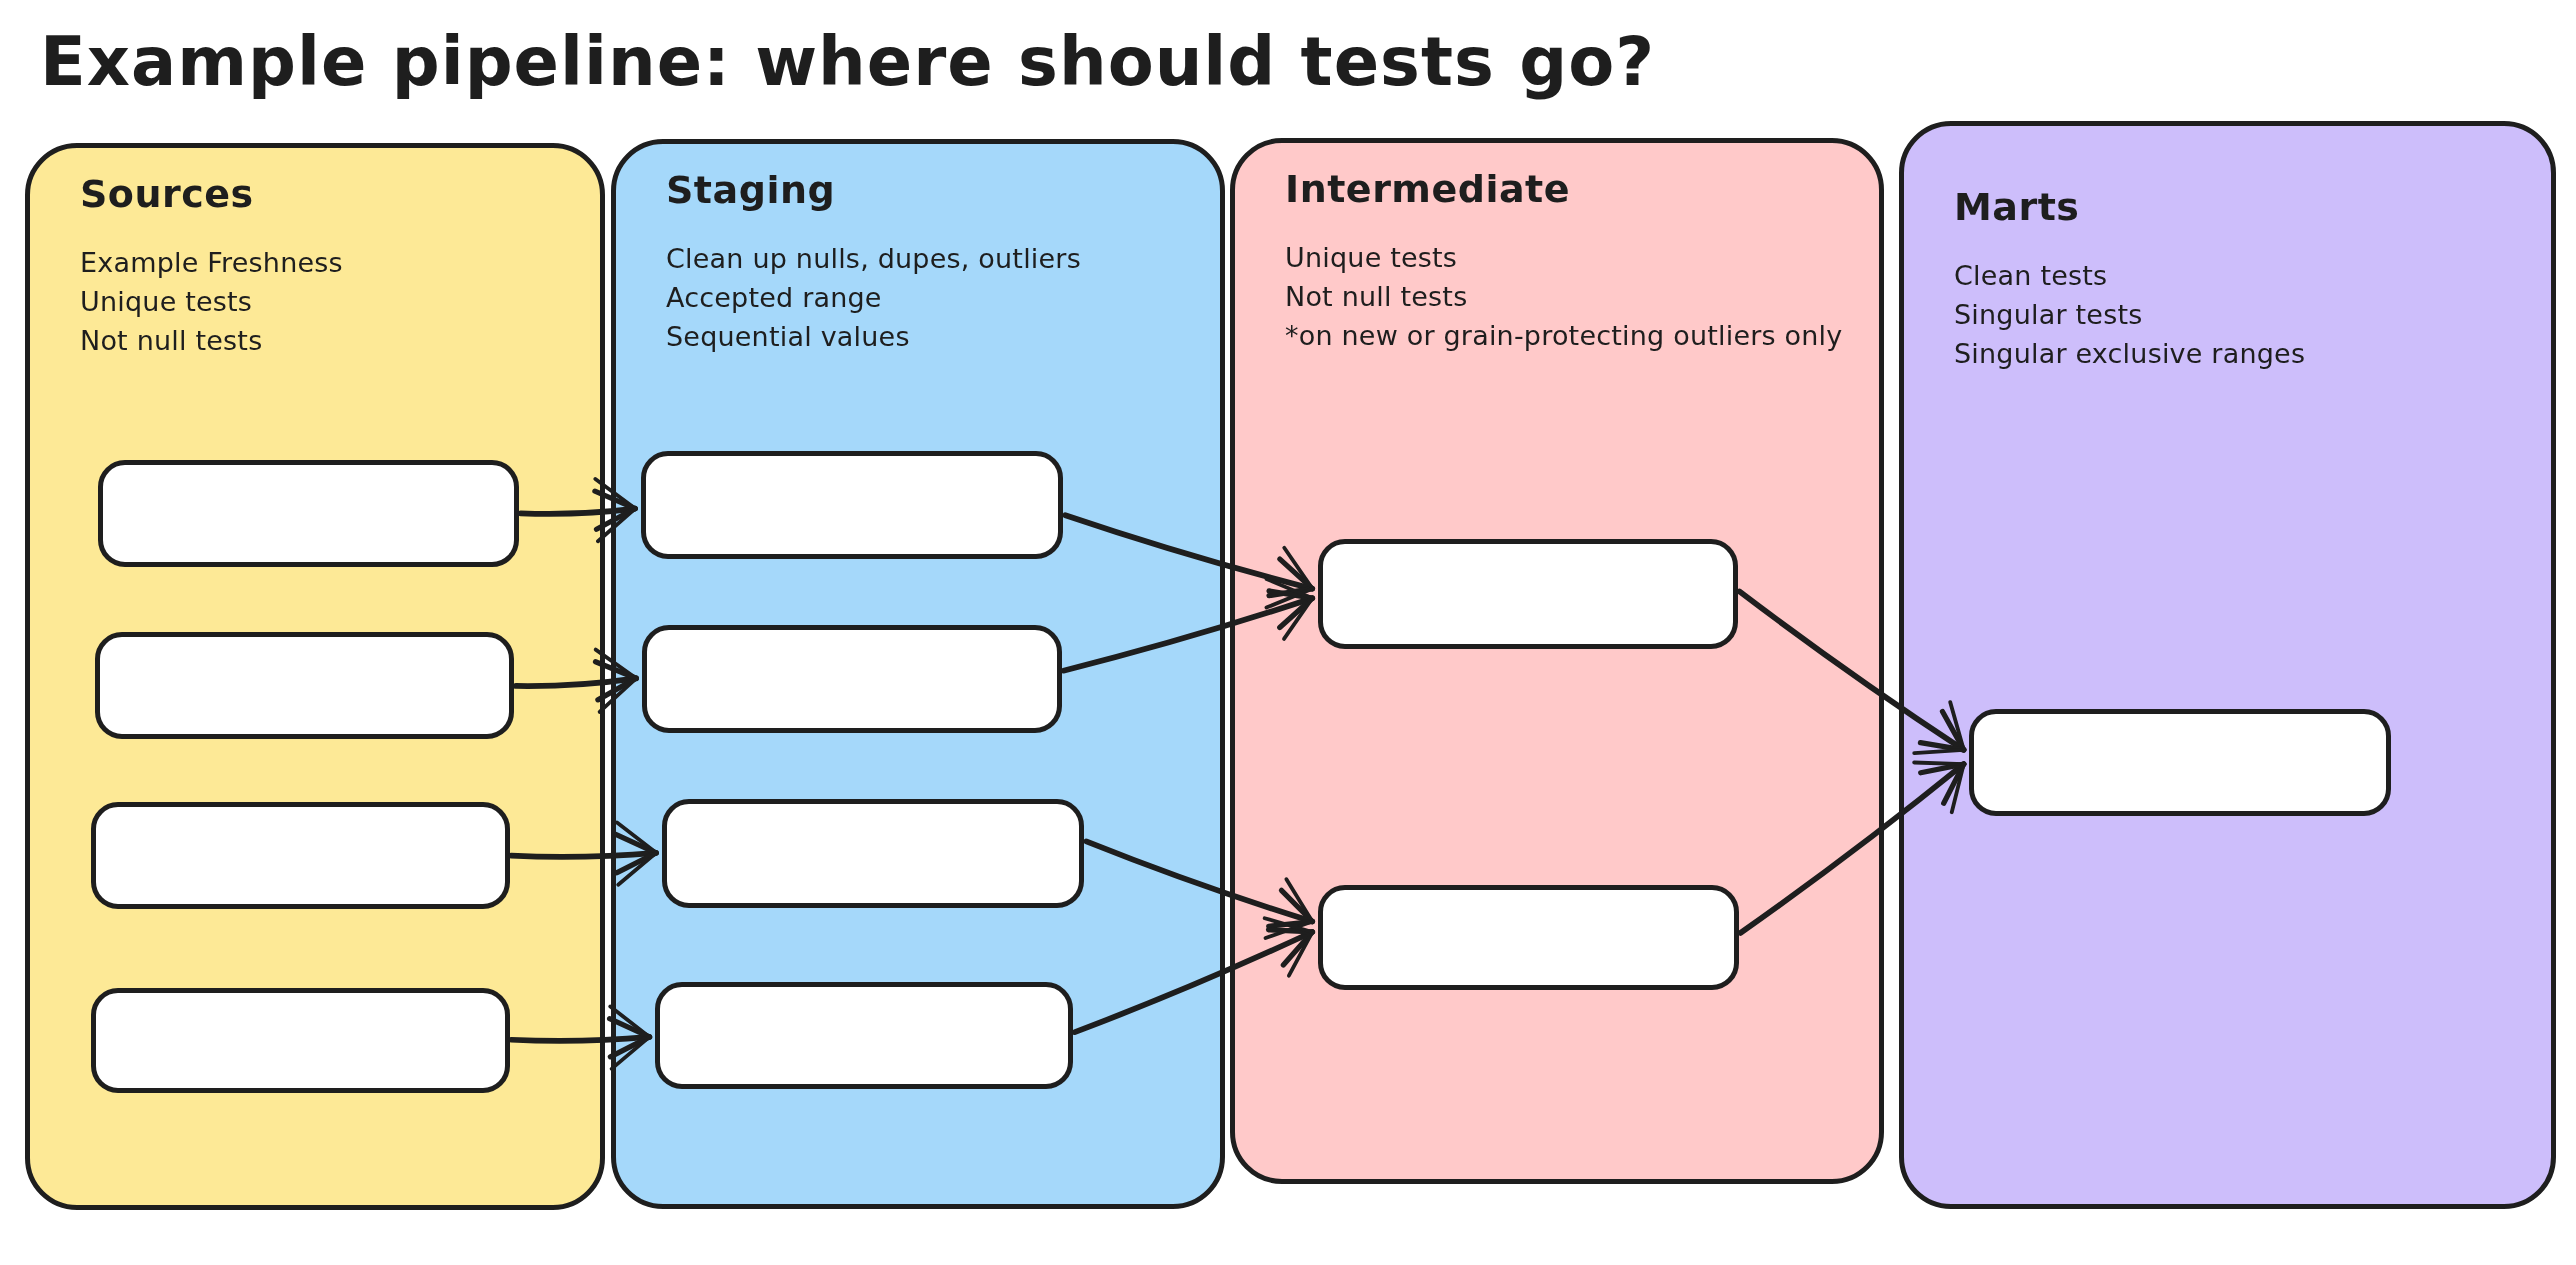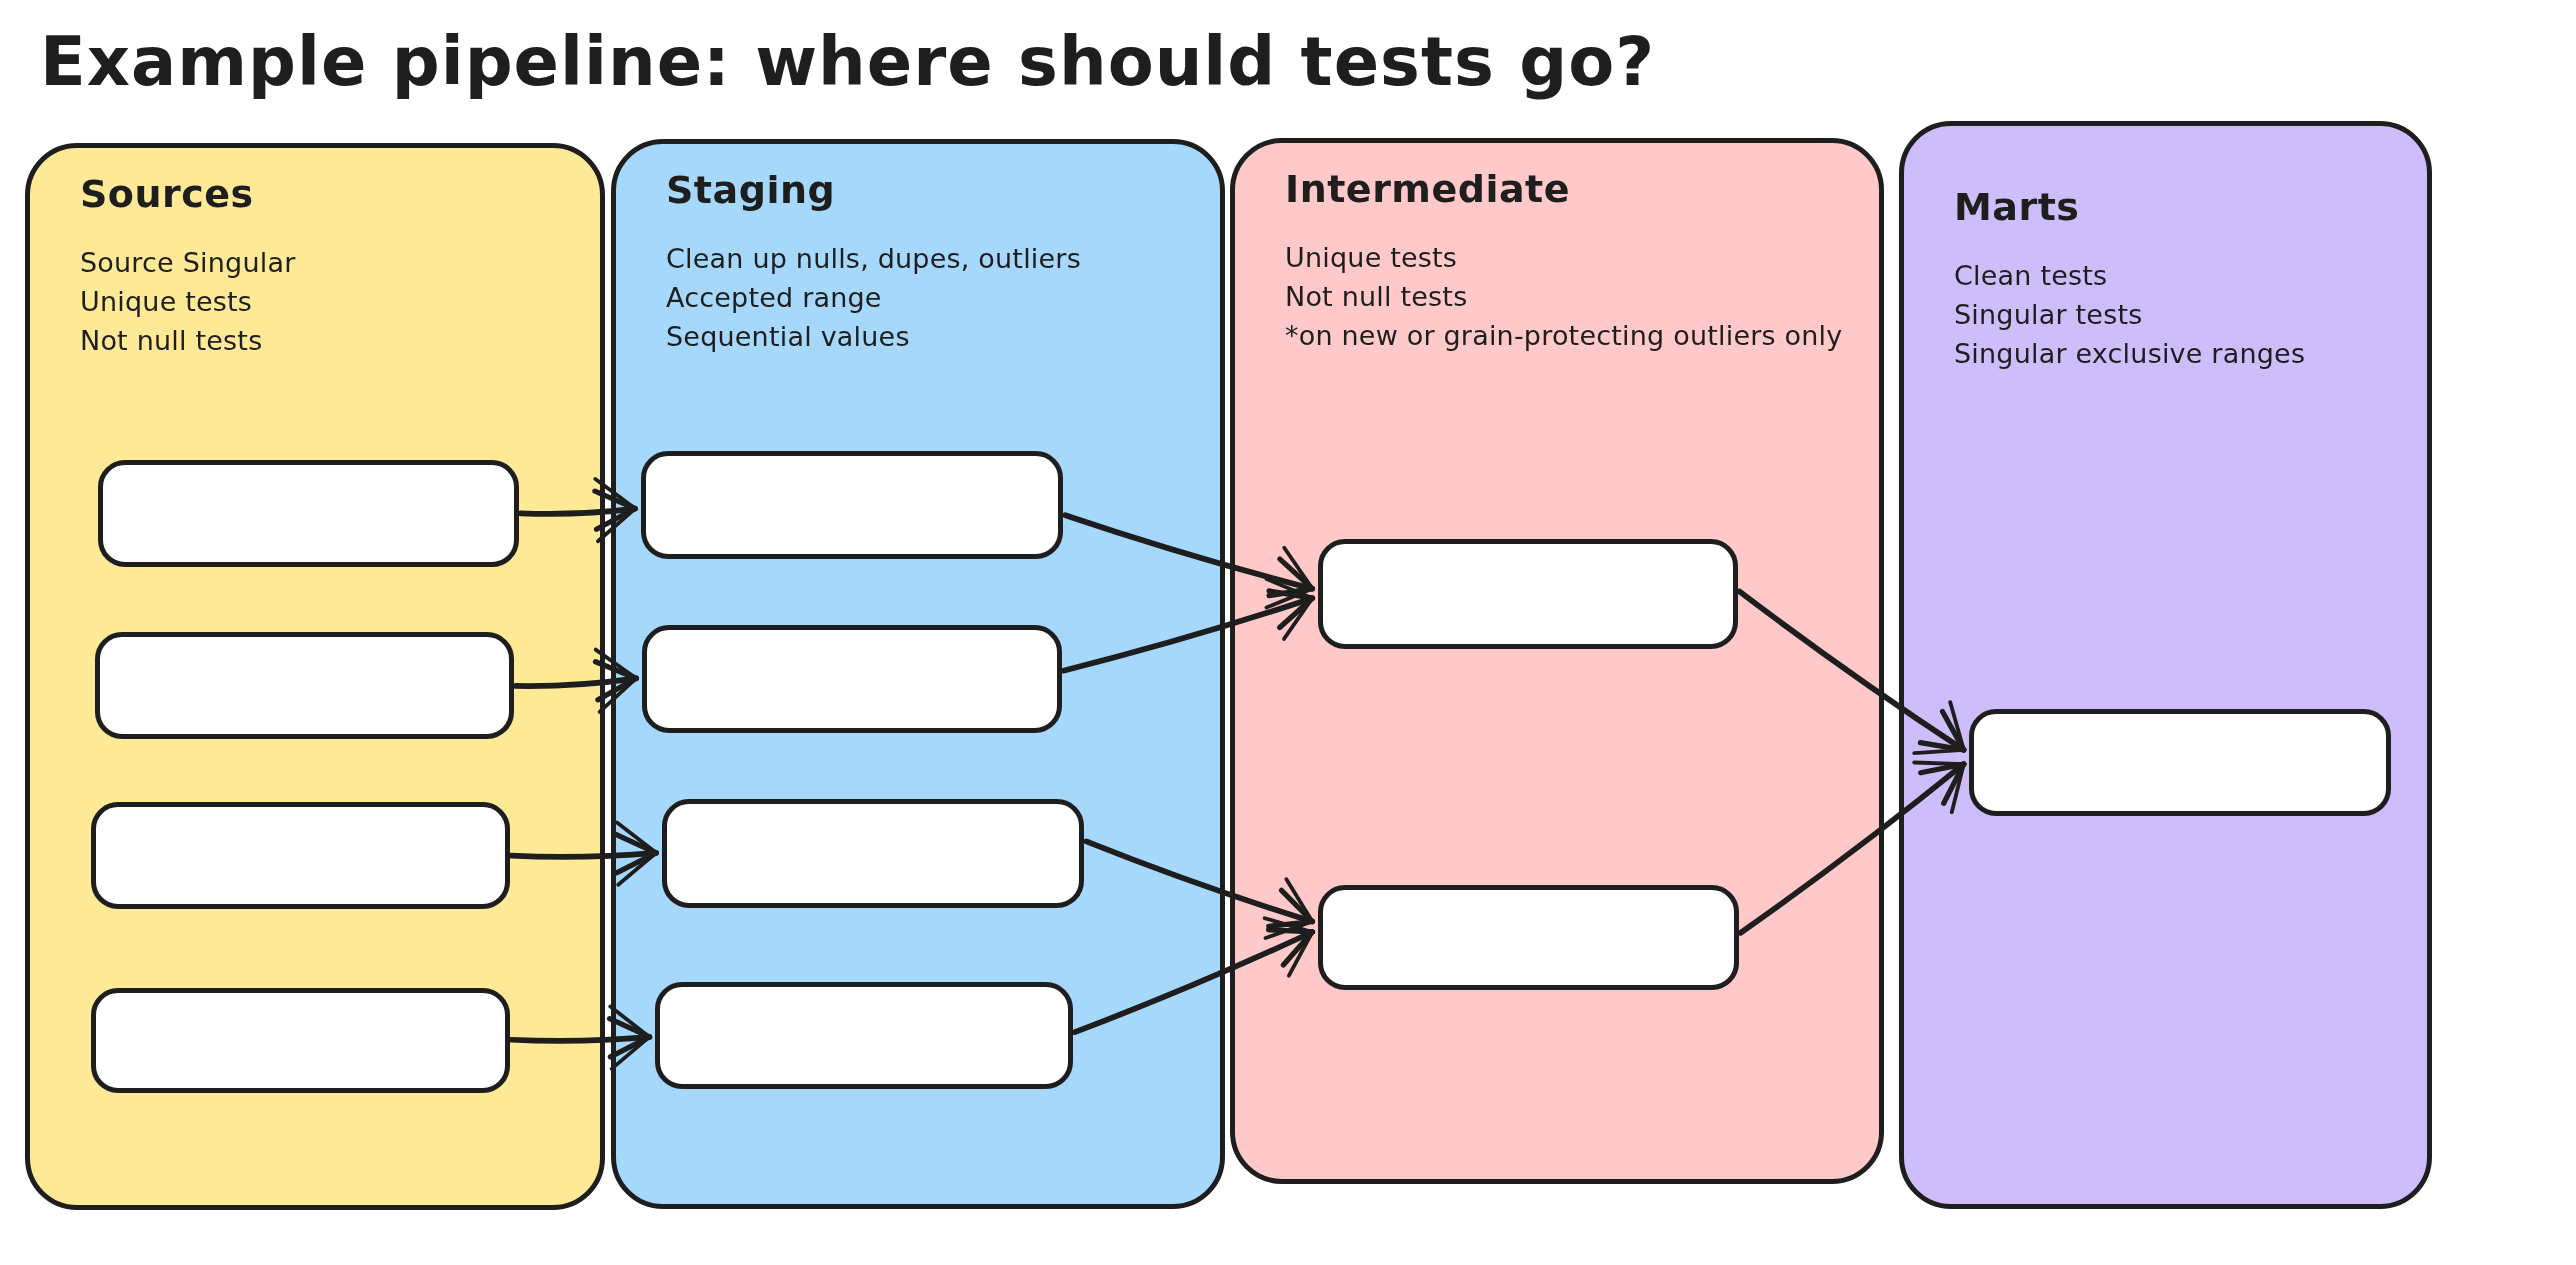--- a/index.html
+++ b/index.html
@@ -52,21 +52,21 @@
 <body>
 
 <div class="canvas">
 
   <h1 class="title">Example pipeline: where should tests go?</h1>
 
   <section class="col col-sources" style="left: 25px; top: 143px; width: 580px; height: 1067px; background-color: rgb(253, 233, 150);">
     <div class="col-inner">
       <div class="col-head">Sources</div>
       <div class="col-notes">
-        <div class="note">Source Singular</div>
+        <div class="note">Example Freshness</div>
         <div class="note">Unique tests</div>
         <div class="note">Not null tests</div>
       </div>
     </div>
   </section>
 
   <section class="col col-staging" style="left: 611px; top: 139px; width: 614px; height: 1070px; background-color: rgb(165, 216, 250);">
     <div class="col-inner">
       <div class="col-head">Staging</div>
       <div class="col-notes">
@@ -81,21 +81,21 @@
     <div class="col-inner">
       <div class="col-head">Intermediate</div>
       <div class="col-notes">
         <div class="note">Unique tests</div>
         <div class="note">Not null tests</div>
         <div class="note">*on new or grain-protecting outliers only</div>
       </div>
     </div>
   </section>
 
-  <section class="col col-marts" style="left: 1899px; top: 121px; width: 533px; height: 1088px; background-color: rgb(205, 190, 251);">
+  <section class="col col-marts" style="left: 1899px; top: 121px; width: 657px; height: 1088px; background-color: rgb(205, 190, 251);">
     <div class="col-inner">
       <div class="col-head">Marts</div>
       <div class="col-notes">
         <div class="note">Clean tests</div>
         <div class="note">Singular tests</div>
         <div class="note">Singular exclusive ranges</div>
       </div>
     </div>
   </section>
 

